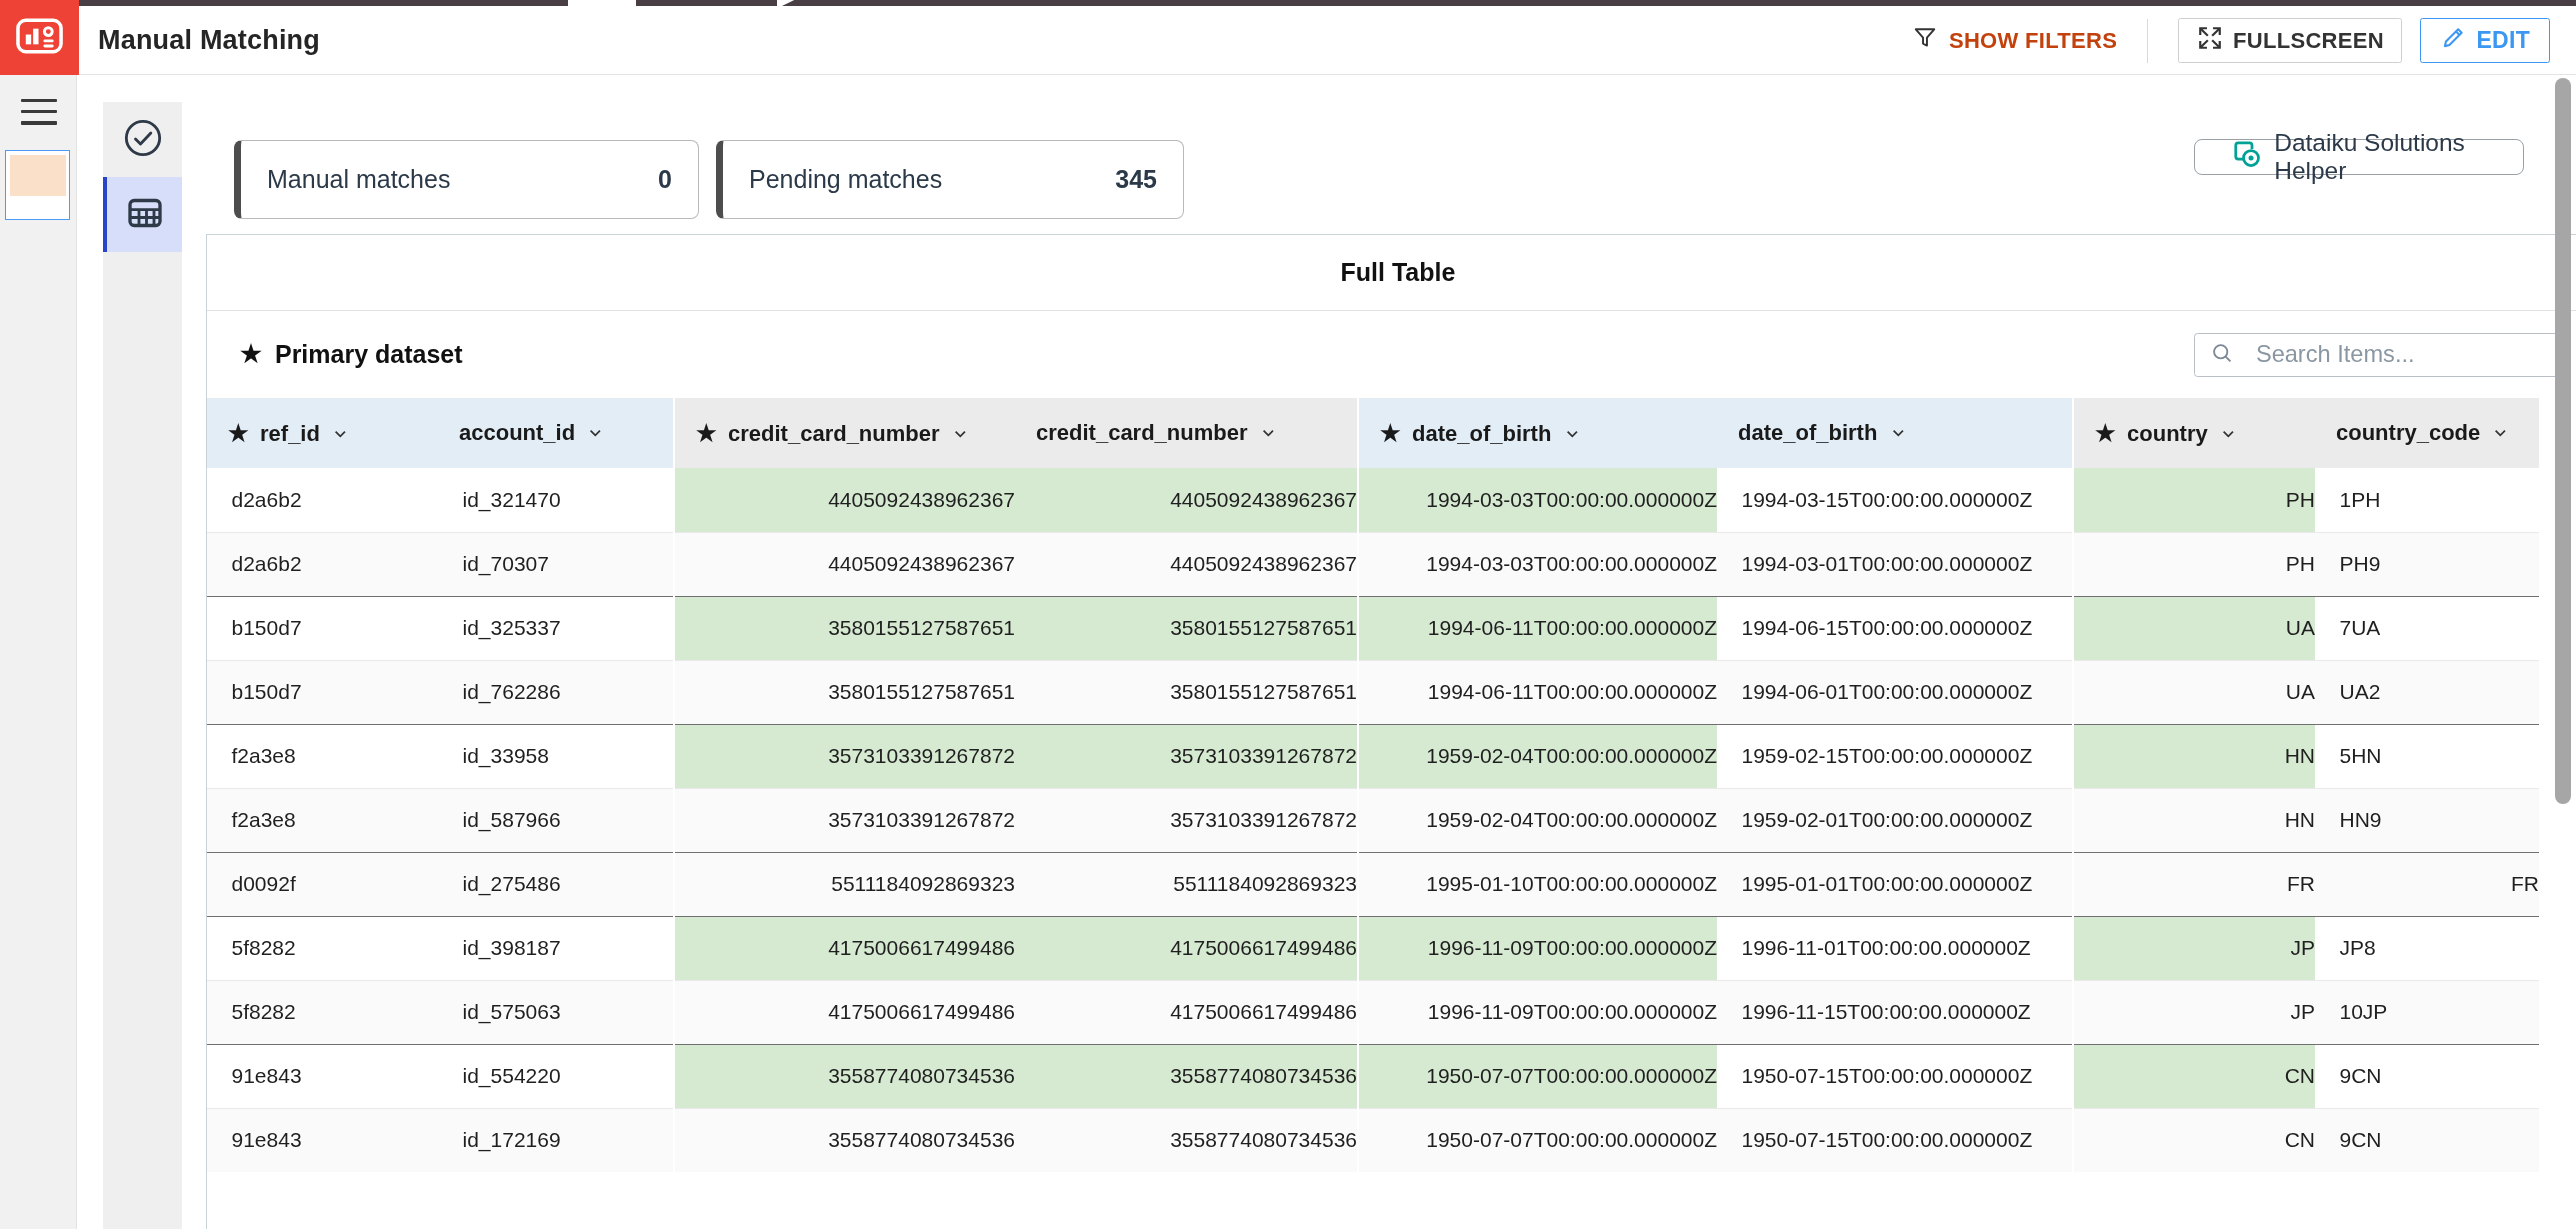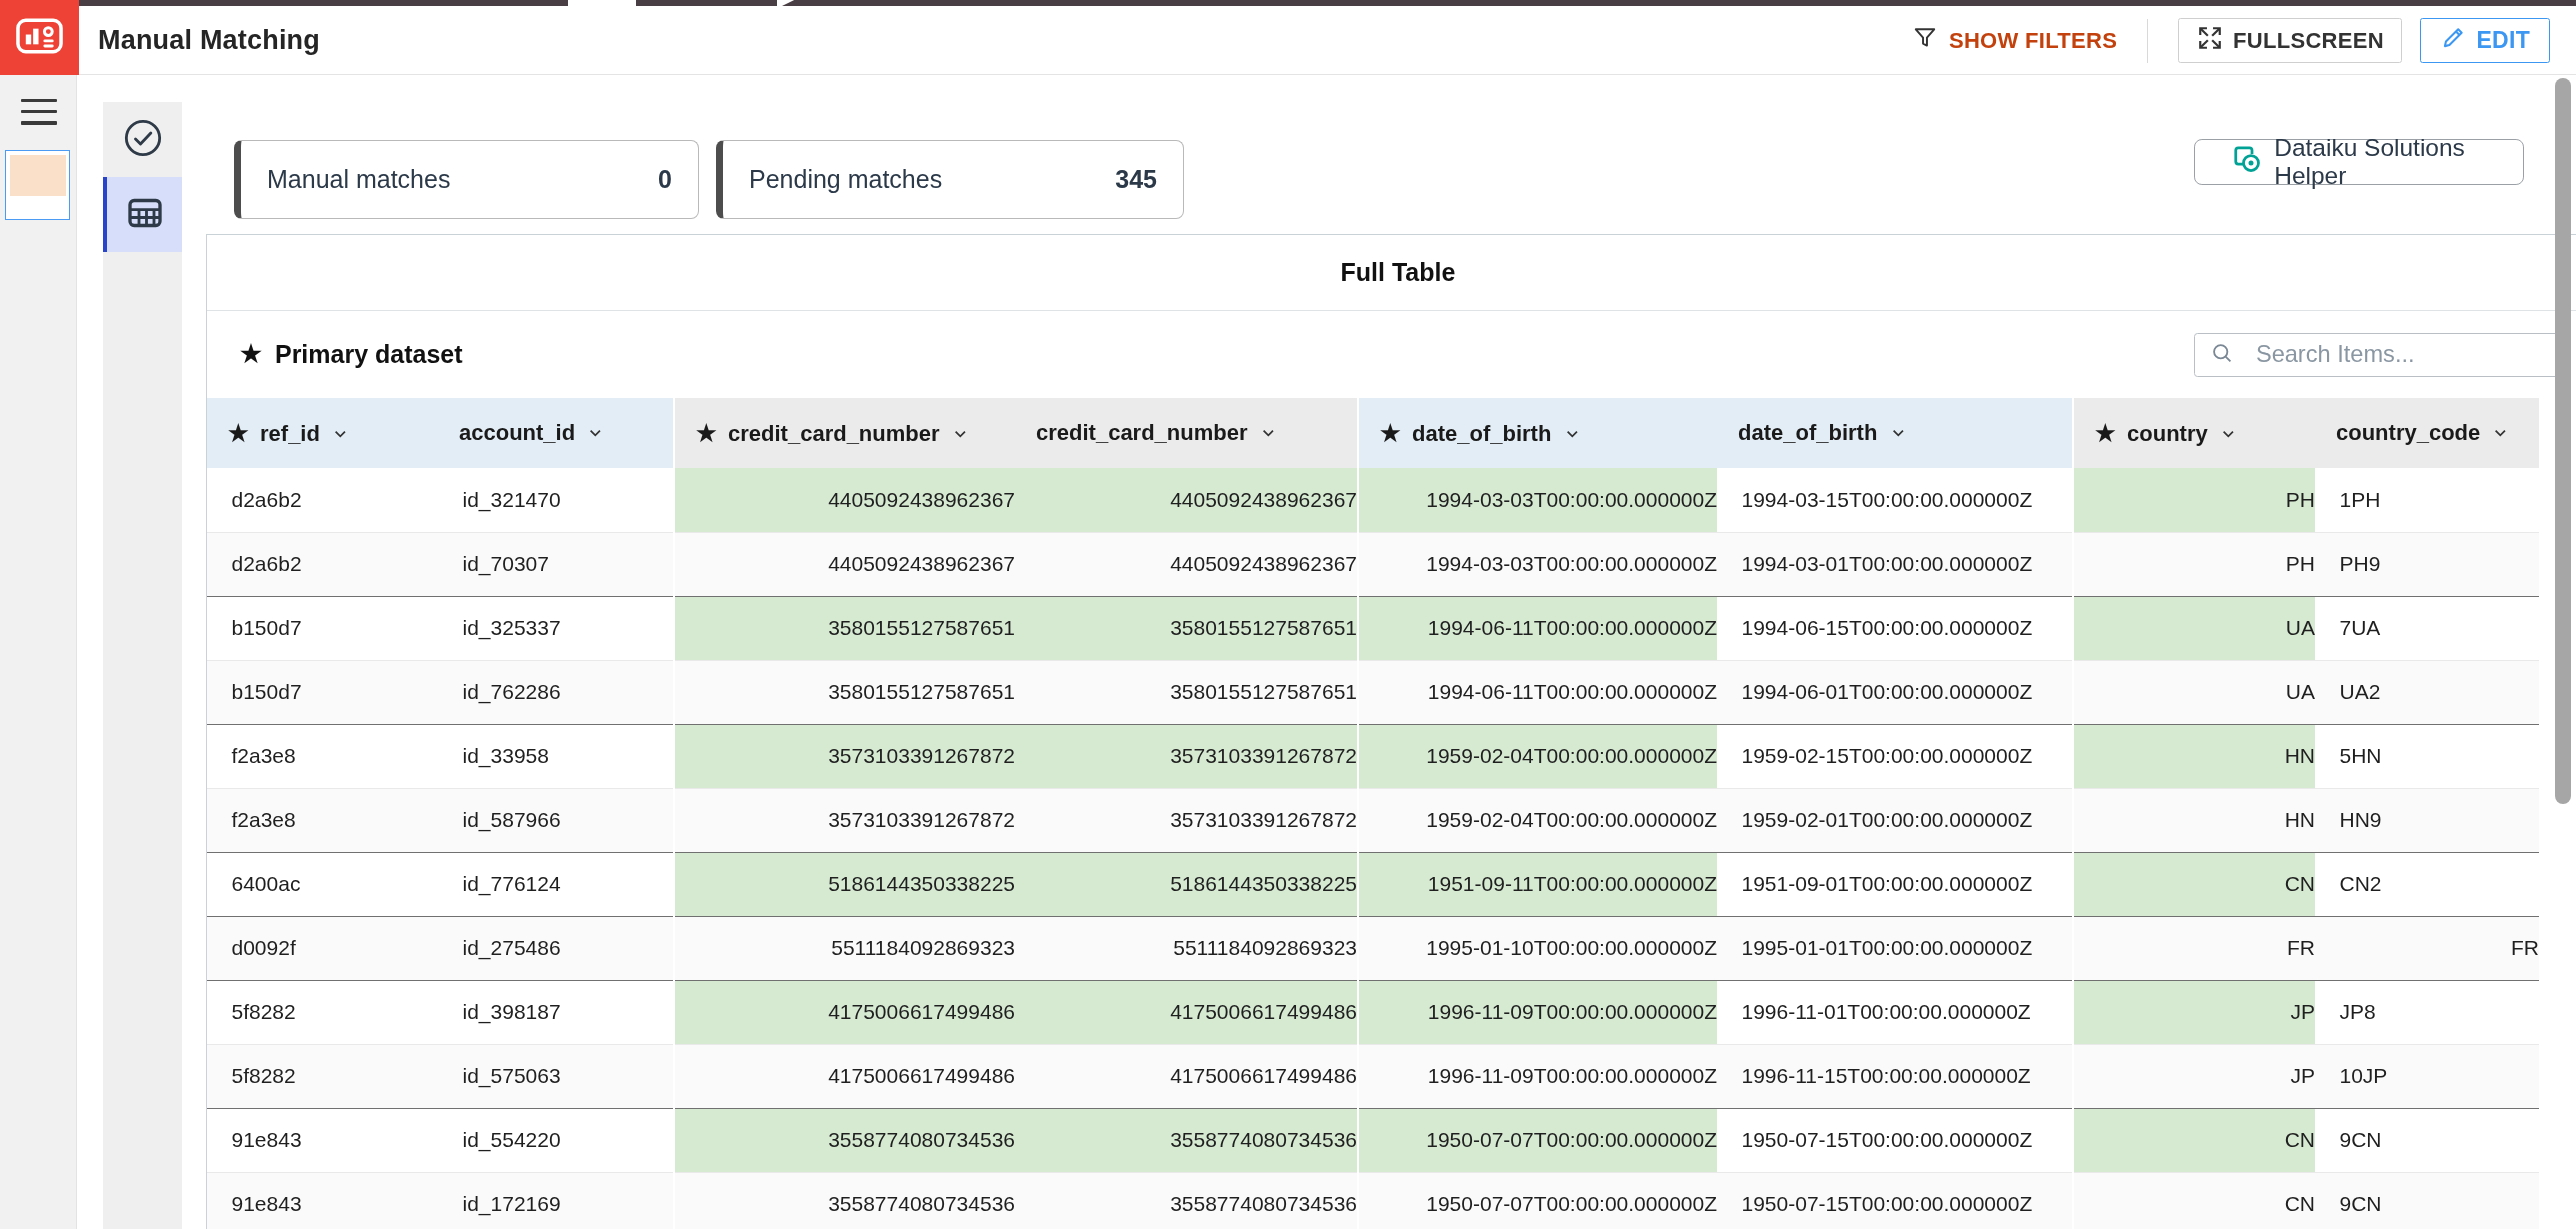--- a/index.html
+++ b/index.html
@@ -68,21 +68,21 @@
     border:0.9px solid #b9b9b9; border-left:7px solid #4d4d4d; border-radius:7.9px;
     display:flex; align-items:center; justify-content:space-between; padding:0 26px;
     color:#2b3949; font-size:25px;
   }
   .stat-card .val { font-weight:bold; }
   .stat-card.c1 { left:234px; width:465px; }
   .stat-card.c2 { left:716px; width:468px;align-items:center; }
 
   
   .helper-btn {
-    position:absolute; left:2194px; top:139px; width:330px; height:46px;
+    position:absolute; left:2194px; top:139px; width:330px; height:36px;
     border:0.9px solid #9aa0a5; border-radius:7.9px; background:#fff;
     display:flex; align-items:center; justify-content:center; gap:12.2px;
     font-size:24.5px; color:#2b3949; cursor:pointer;padding-left:37px;
   }
 
   
   .table-card {
     position:absolute; left:206px; top:234px; width:2384px; height:996px;
     background:#fff; border:0.9px solid #c9d2d7; border-bottom:none; overflow:hidden;
   }
@@ -351,30 +351,20 @@
         <tr class="even same">
           <td class="">f2a3e8</td>
           <td class="">id_587966</td>
           <td class="green gap">3573103391267872</td>
           <td class="green">3573103391267872</td>
           <td class="green gap">1959-02-04T00:00:00.000000Z</td>
           <td class="">1959-02-01T00:00:00.000000Z</td>
           <td class="green gap">HN</td>
           <td class="">HN9</td>
         </tr>
-        <tr class="odd newgroup">
-          <td class="">6400ac</td>
-          <td class="">id_776124</td>
-          <td class="green gap">5186144350338225</td>
-          <td class="green">5186144350338225</td>
-          <td class="green gap">1951-09-11T00:00:00.000000Z</td>
-          <td class="">1951-09-01T00:00:00.000000Z</td>
-          <td class="green gap">CN</td>
-          <td class="">CN2</td>
-        </tr>
         <tr class="even newgroup">
           <td class="">d0092f</td>
           <td class="">id_275486</td>
           <td class="green gap">5511184092869323</td>
           <td class="green">5511184092869323</td>
           <td class="green gap">1995-01-10T00:00:00.000000Z</td>
           <td class="">1995-01-01T00:00:00.000000Z</td>
           <td class="green gap">FR</td>
           <td class="green">FR</td>
         </tr>

